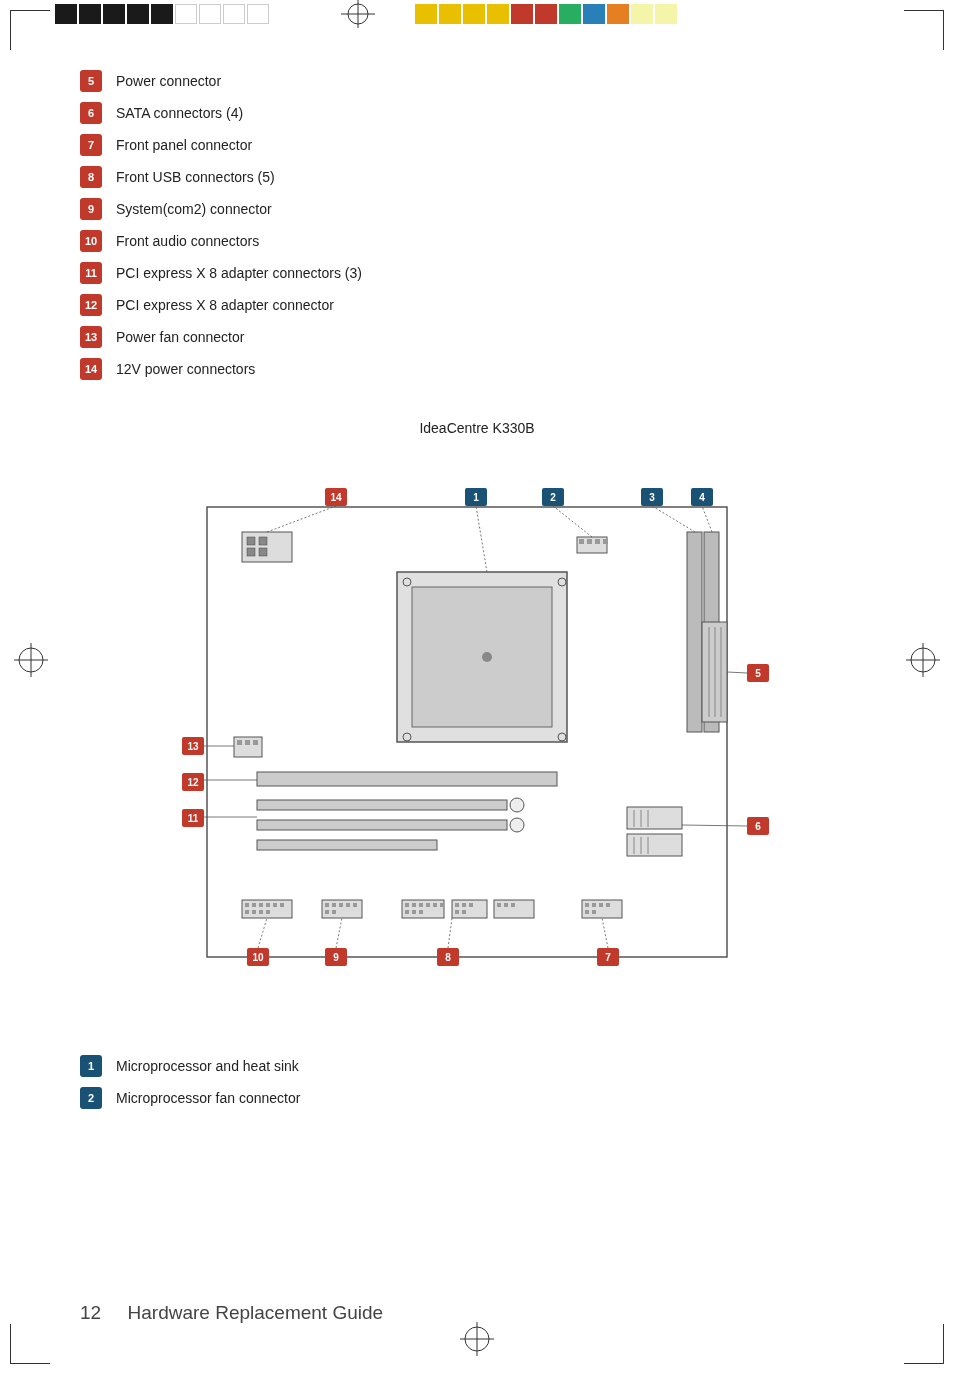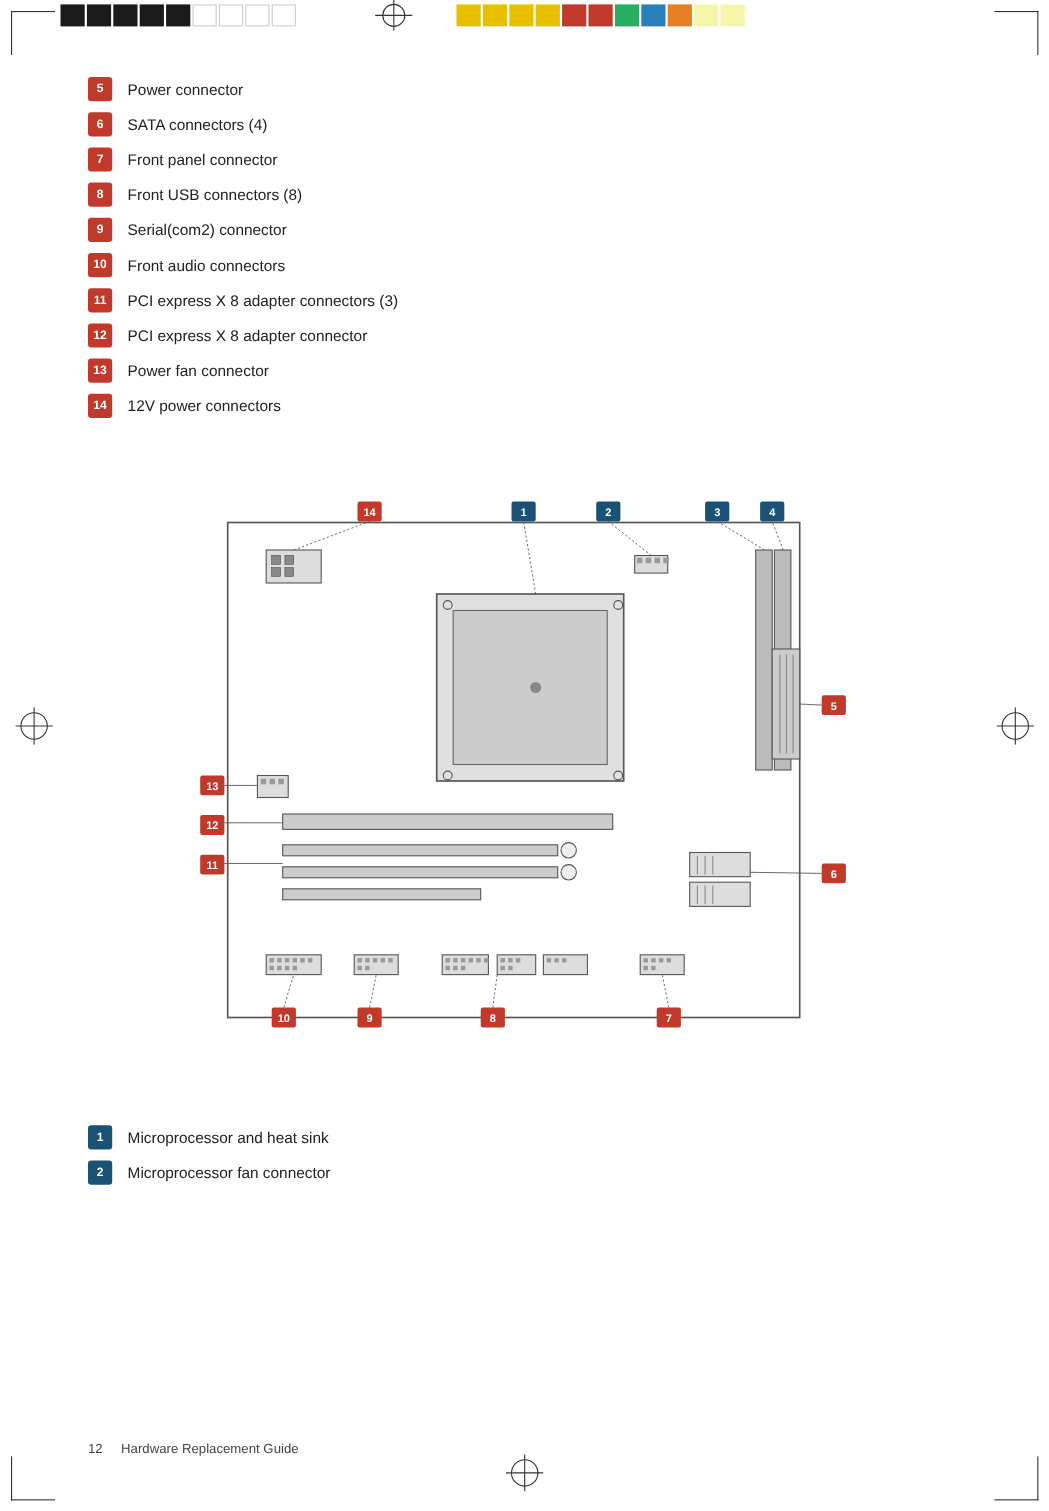--- a/index.html
+++ b/index.html
@@ -90,21 +90,21 @@
     
     .bottom-legend {
       margin-top: 30px;
     }
 
     
     .page-footer {
       position: absolute;
       bottom: 50px;
       left: 80px;
-      font-size: 12px;
+      font-size: 19px;
       color: #444;
     }
   </style>
 </head>
 <body>
 
 <div class="corner-mark tl"></div>
 <div class="corner-mark tr"></div>
 <div class="corner-mark bl"></div>
 <div class="corner-mark br"></div>
@@ -169,25 +169,25 @@
     <li class="legend-item">
       <span class="badge badge-red">6</span>
       <span>SATA connectors (4)</span>
     </li>
     <li class="legend-item">
       <span class="badge badge-red">7</span>
       <span>Front panel connector</span>
     </li>
     <li class="legend-item">
       <span class="badge badge-red">8</span>
-      <span>Front USB connectors (8)</span>
+      <span>Front USB connectors (5)</span>
     </li>
     <li class="legend-item">
       <span class="badge badge-red">9</span>
-      <span>Serial(com2) connector</span>
+      <span>System(com2) connector</span>
     </li>
     <li class="legend-item">
       <span class="badge badge-red">10</span>
       <span>Front audio connectors</span>
     </li>
     <li class="legend-item">
       <span class="badge badge-red">11</span>
       <span>PCI express X 8 adapter connectors (3)</span>
     </li>
     <li class="legend-item">
@@ -197,20 +197,21 @@
     <li class="legend-item">
       <span class="badge badge-red">13</span>
       <span>Power fan connector</span>
     </li>
     <li class="legend-item">
       <span class="badge badge-red">14</span>
       <span>12V power connectors</span>
     </li>
   </ul>
 
+  <div class="diagram-title">IdeaCentre K330B</div>
 
   <div style="position:relative; width:660px; margin: 0 auto;">
     <svg width="660" height="570" viewBox="0 0 660 570" style="overflow:visible">
 
       <rect x="60" y="55" width="520" height="450" fill="none" stroke="#555" stroke-width="1.5"></rect>
 
       <rect x="178" y="36" width="22" height="18" rx="2" fill="#c0392b"></rect>
       <text x="189" y="49" text-anchor="middle" fill="white" font-size="10" font-weight="bold">14</text>
 
       <rect x="318" y="36" width="22" height="18" rx="2" fill="#1a5276"></rect>

